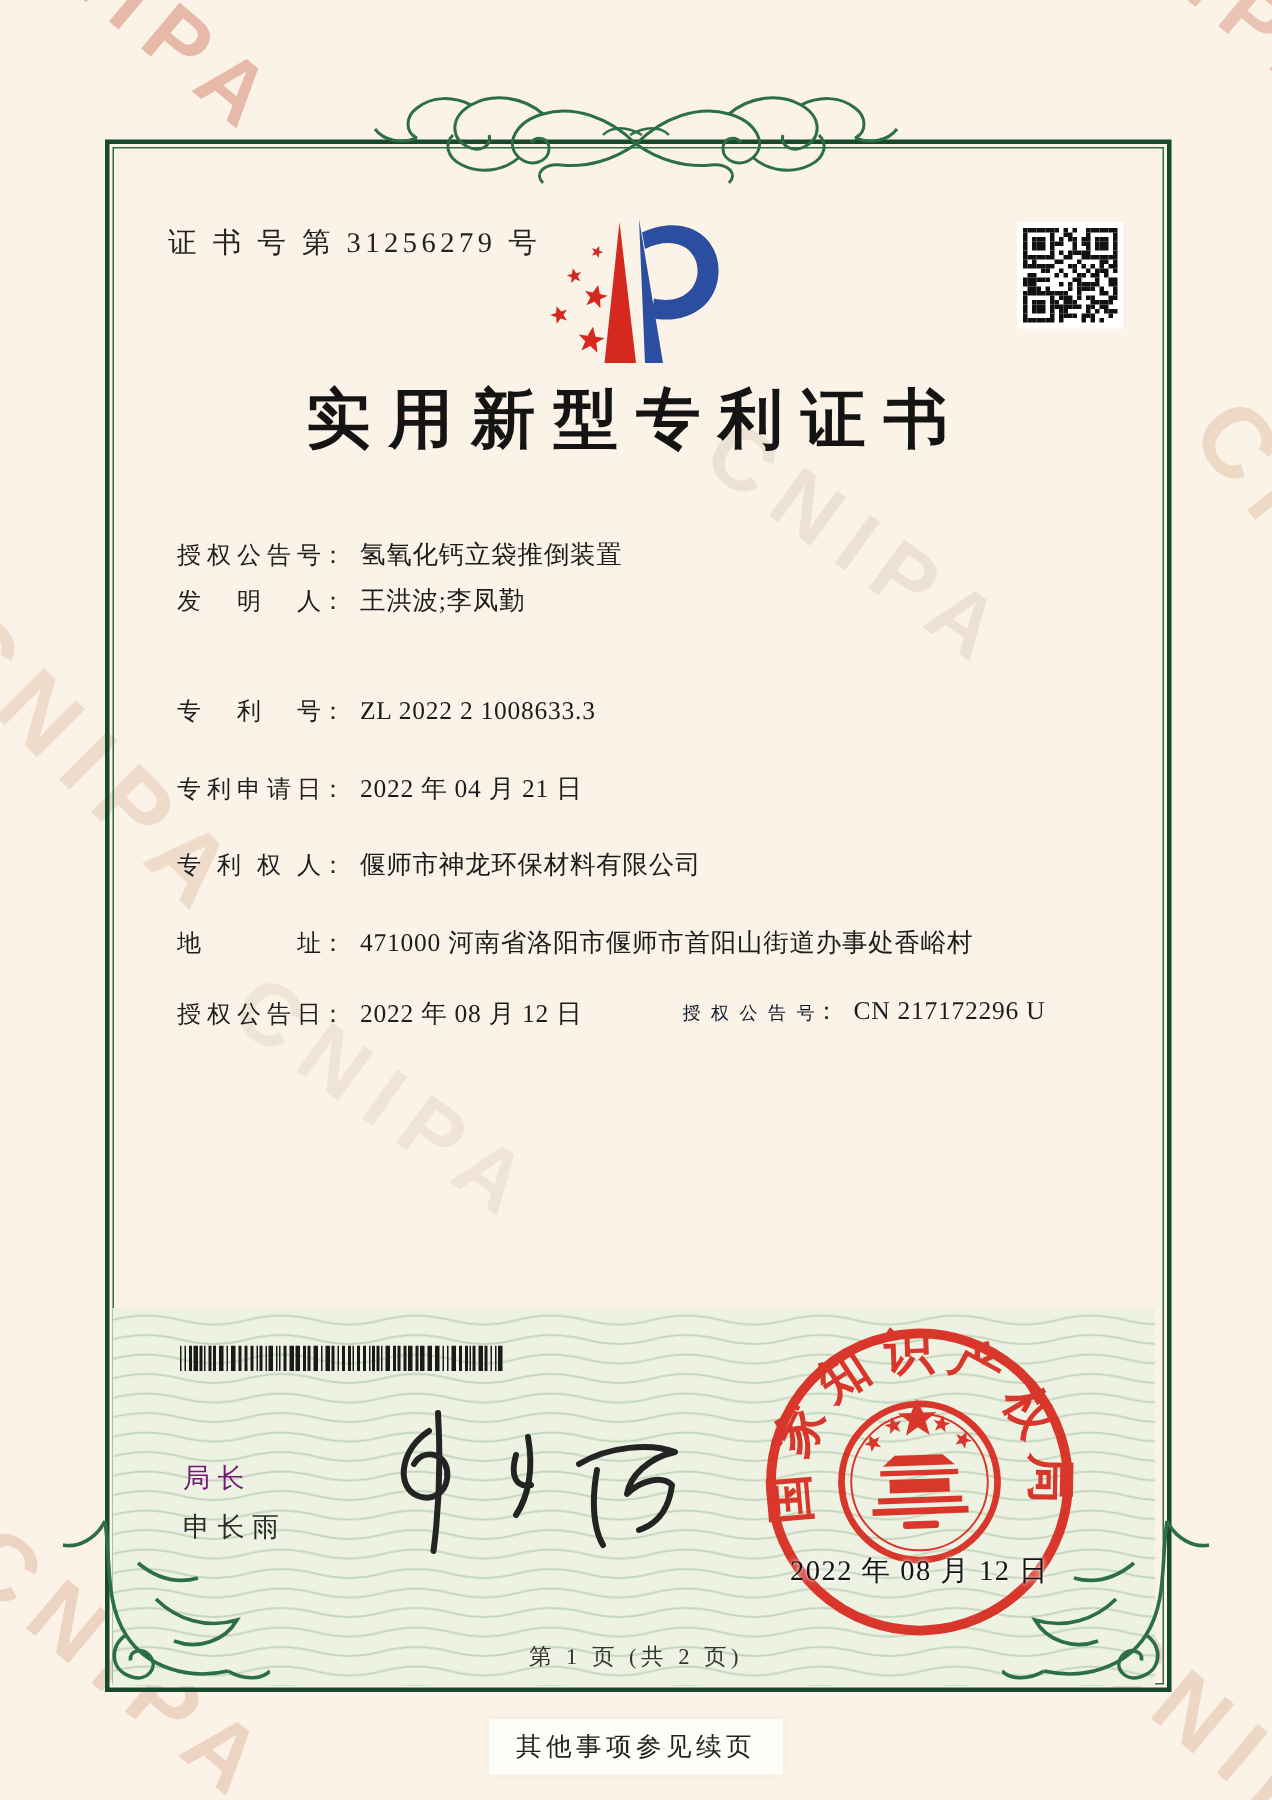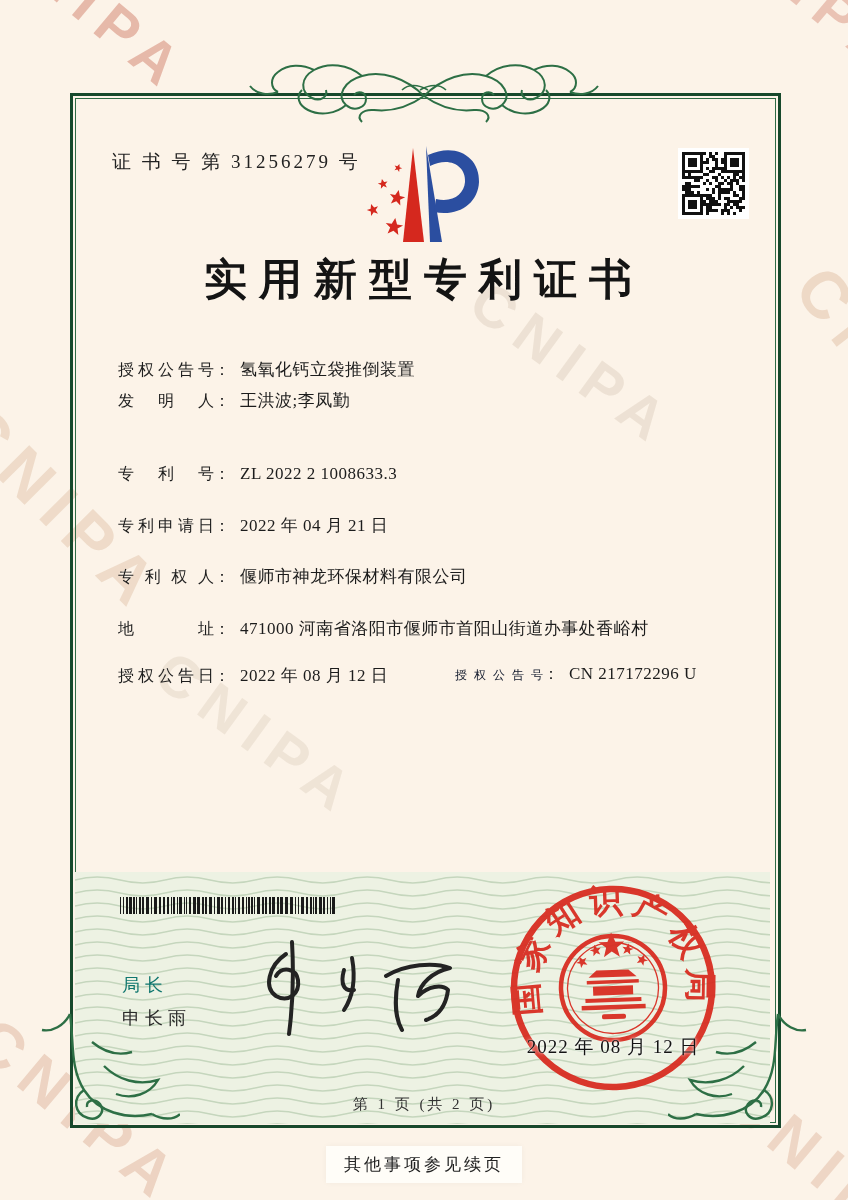--- a/index.html
+++ b/index.html
@@ -54,21 +54,21 @@
   .body-text p{
     margin:0;text-indent:2em;font-size:17.5px;line-height:1.92;
     text-align:justify;color:#262626;
   }
   
   .barcode{
     position:absolute;left:120px;top:897px;width:225px;height:17px;z-index:3;
     display:flex;align-items:stretch;overflow:hidden;
   }
   .barcode i{background:#1a1a1a;display:block;flex:none;}
-  .officer-title{position:absolute;left:122px;top:973px;font-size:18px;letter-spacing:5px;z-index:3;color:#0f766e;}
+  .officer-title{position:absolute;left:122px;top:973px;font-size:18px;letter-spacing:5px;z-index:3;color:#701a75;}
   .officer-name{position:absolute;left:122px;top:1006px;font-size:18px;letter-spacing:5px;z-index:3;color:#2a2a2a;}
   .signature{position:absolute;left:248px;top:936px;width:218px;height:108px;z-index:3;}
   .seal{position:absolute;left:505px;top:880px;width:216px;height:216px;z-index:4;opacity:0.93;transform:rotate(-2deg);}
   .seal-date{
     position:absolute;left:505px;top:1034px;width:216px;text-align:center;z-index:5;
     font-size:19px;color:#141414;letter-spacing:1px;
     text-shadow:0 0 4px rgba(255,255,255,.95), 0 0 2px rgba(255,255,255,.9);
   }
   .page-info{position:absolute;left:0;right:0;top:1095px;text-align:center;font-size:15px;letter-spacing:3px;z-index:3;color:#333;}
   .footer-note{

